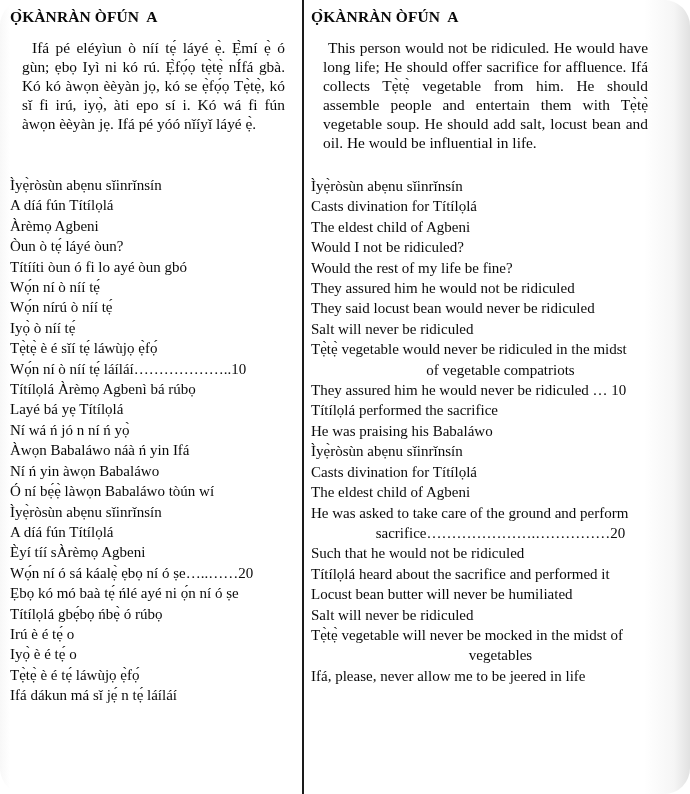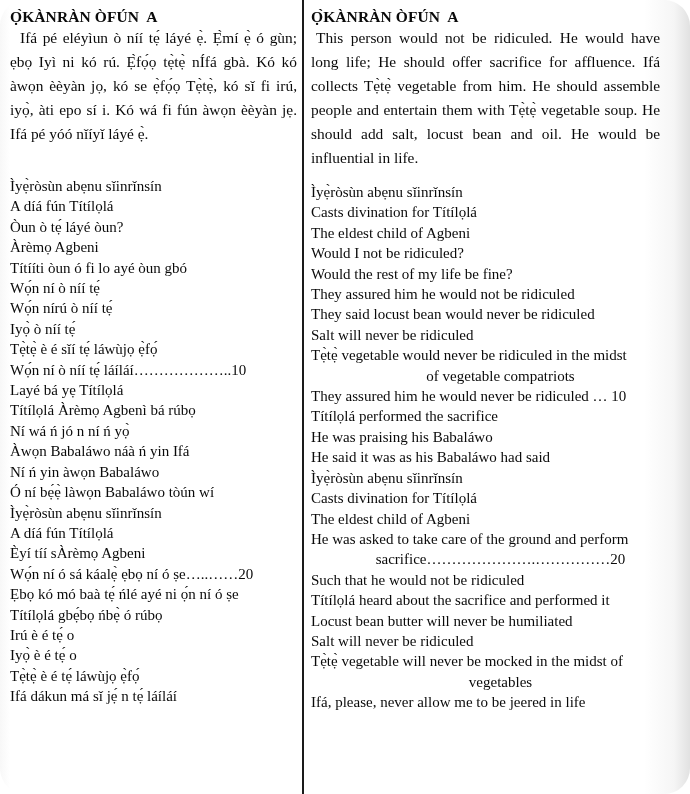--- a/index.html
+++ b/index.html
@@ -64,24 +64,24 @@
     font-weight: bold;
     font-size: 15.5px;
     line-height: 19px;
     letter-spacing: 0.1px;
     margin: 0 0 0 0;
     white-space: pre;
   }
 
   .intro {
     font-size: 15.4px;
-    line-height: 24px;
+    line-height: 19px;
     text-align: justify;
     text-justify: inter-word;
-    margin: 0;
+    margin: 12px;
     text-indent: 10px;
     hyphens: none;
   }
   .col-right .intro {
     text-indent: 5px;
   }
 
   .verse {
     margin: 0;
     padding: 0;
@@ -110,30 +110,30 @@
 
   <div id="columns">
 
     <div class="col col-left">
       <div class="sec-title">Ọ̀KÀNRÀN ÒFÚN  A</div>
       <p class="intro">Ifá pé eléyìun ò níí tẹ́ láyé ẹ̀. Ẹ̀mí ẹ̀ ó gùn; ẹbọ Iyì ni kó rú. Ẹ̀fọ́ọ tẹ̀tẹ̀ nÍfá gbà. Kó kó àwọn èèyàn jọ, kó se ẹ̀fọ́ọ Tẹ̀tẹ̀, kó sǐ fi irú, iyọ̀, àti epo sí i. Kó wá fi fún àwọn èèyàn jẹ. Ifá pé yóó nǐíyǐ láyé ẹ̀.</p>
       <div class="spacer-block"></div>
       <ul class="verse" id="left-verse">
           <li>Ìyẹ̀ròsùn abẹnu sǐinrǐnsín</li>
           <li>A díá fún Títílọlá</li>
+          <li>Àrèmọ Agbeni</li>
           <li>Òun ò tẹ́ láyé òun?</li>
-          <li>Àrèmọ Agbeni</li>
           <li>Títííti òun ó fi lo ayé òun gbó</li>
           <li>Wọ́n ní ò níí tẹ́</li>
           <li>Wọ́n nírú ò níí tẹ́</li>
           <li>Iyọ̀ ò níí tẹ́</li>
           <li>Tẹ̀tẹ̀ è é sǐí tẹ́ láwùjọ ẹ̀fọ́</li>
           <li>Wọ́n ní ò níí tẹ́ láíláí………………..10</li>
+          <li>Títílọlá Àrèmọ Agbenì bá rúbọ</li>
           <li>Layé bá yẹ Títílọlá</li>
-          <li>Títílọlá Àrèmọ Agbenì bá rúbọ</li>
           <li>Ní wá ń jó n ní ń yọ̀</li>
           <li>Àwọn Babaláwo náà ń yin Ifá</li>
           <li>Ní ń yin àwọn Babaláwo</li>
           <li>Ó ní bẹ́ẹ̀ làwọn Babaláwo tòún wí</li>
           <li>Ìyẹ̀ròsùn abẹnu sǐinrǐnsín</li>
           <li>A díá fún Títílọlá</li>
           <li>Èyí tíí sÀrèmọ Agbeni</li>
           <li>Wọ́n ní ó sá káalẹ̀ ẹbọ ní ó ṣe…..……20</li>
           <li>Ẹbọ kó mó baà tẹ́ ńlé ayé ni ọ́n ní ó ṣe</li>
           <li>Títílọlá gbẹ́bọ ńbẹ̀ ó rúbọ</li>
@@ -155,21 +155,20 @@
           <li>Would I not be ridiculed?</li>
           <li>Would the rest of my life be fine?</li>
           <li>They assured him he would not be ridiculed</li>
           <li>They said locust bean would never be ridiculed</li>
           <li>Salt will never be ridiculed</li>
           <li>Tẹ̀tẹ̀ vegetable would never be ridiculed in the midst</li>
           <li class="cont">of vegetable compatriots</li>
           <li>They assured him he would never be ridiculed … 10</li>
           <li>Títílọlá performed the sacrifice</li>
           <li>He was praising his Babaláwo</li>
-          <li>He said it was as his Babaláwo had said</li>
           <li>Ìyẹ̀ròsùn abẹnu sǐinrǐnsín</li>
           <li>Casts divination for Títílọlá</li>
           <li>The eldest child of Agbeni</li>
           <li>He was asked to take care of the ground and perform</li>
           <li class="cont">sacrifice………………….……………20</li>
           <li>Such that he would not be ridiculed</li>
           <li>Títílọlá heard about the sacrifice and performed it</li>
           <li>Locust bean butter will never be humiliated</li>
           <li>Salt will never be ridiculed</li>
           <li>Tẹ̀tẹ̀ vegetable will never be mocked in the midst of</li>

